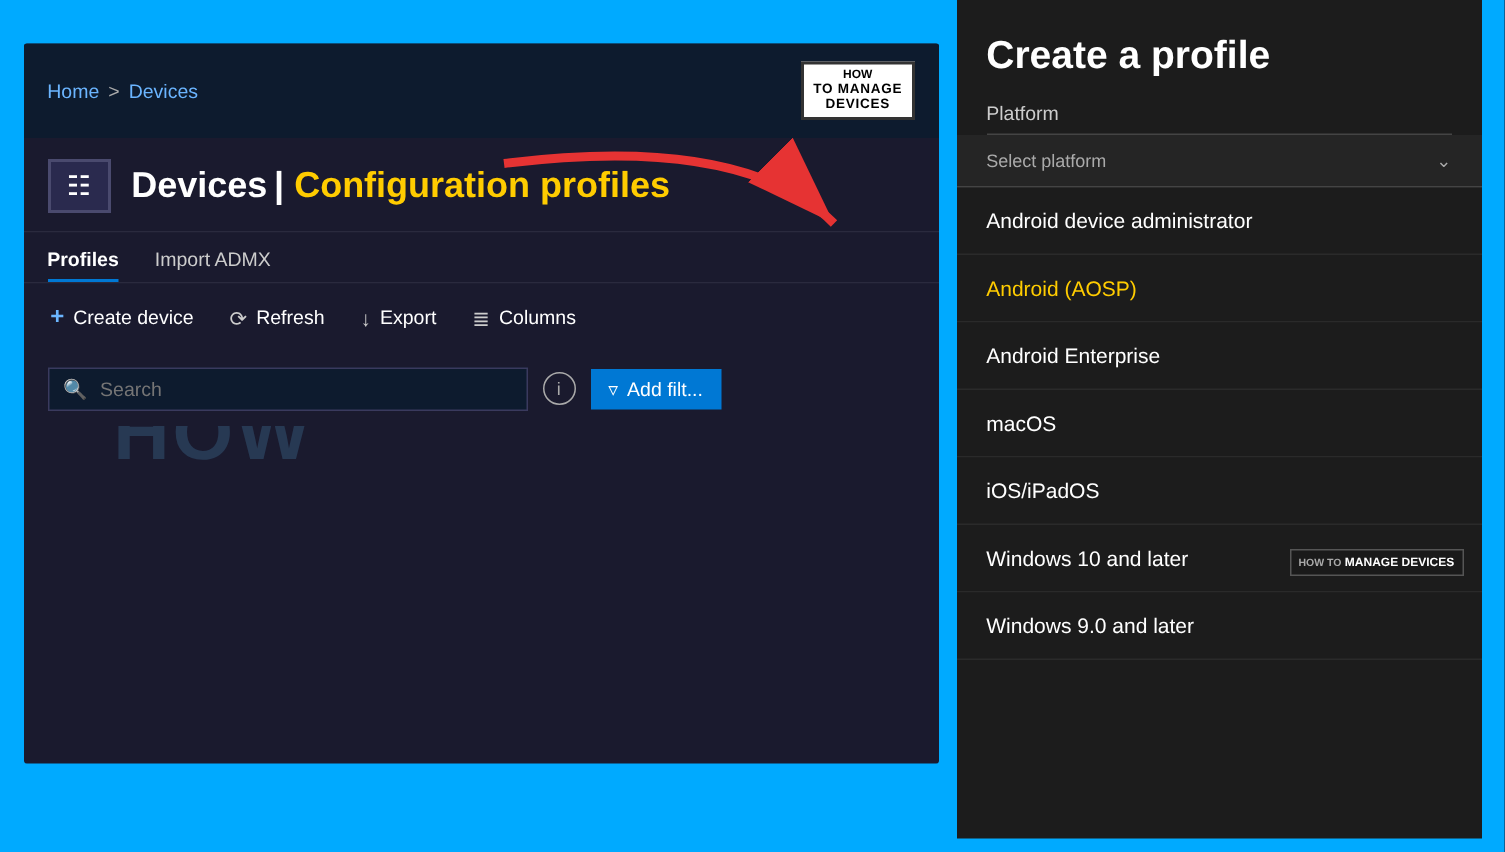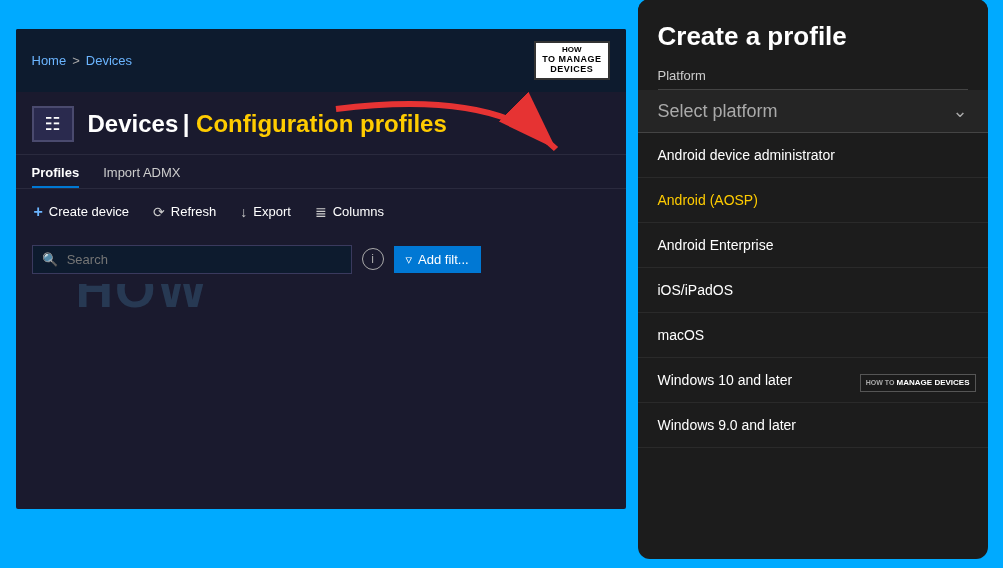--- a/index.html
+++ b/index.html
@@ -232,21 +232,21 @@
       padding: 6px 12px;
       font-size: 13px;
       cursor: pointer;
     }
 
     
     .right-panel {
       background-color: #1c1c1c;
       width: 350px;
       height: 560px;
-      border-radius: 12px;
+      border-radius: 0;
       overflow: hidden;
       display: flex;
       flex-direction: column;
       position: relative;
       margin-top: -30px;
     }
     .panel-title {
       font-size: 26px;
       font-weight: 700;
       color: #ffffff;
@@ -258,21 +258,21 @@
       color: #ccc;
       padding: 0 20px 6px 20px;
       background: #1c1c1c;
     }
     .platform-divider {
       height: 1px;
       background: #444;
       margin: 0 20px 0 20px;
     }
     .platform-select {
-      font-size: 18px;
+      font-size: 12px;
       color: #aaa;
       padding: 10px 20px;
       background: #252525;
       border-bottom: 1px solid #444;
       cursor: pointer;
       display: flex;
       align-items: center;
       justify-content: space-between;
     }
     .platform-options {
@@ -407,24 +407,24 @@
       <div class="platform-option">
         <span>Android device administrator</span>
       </div>
       <div class="platform-option yellow">
         <span>Android (AOSP)</span>
       </div>
       <div class="platform-option">
         <span>Android Enterprise</span>
       </div>
       <div class="platform-option">
+        <span>macOS</span>
+      </div>
+      <div class="platform-option">
         <span>iOS/iPadOS</span>
-      </div>
-      <div class="platform-option">
-        <span>macOS</span>
       </div>
       <div class="platform-option" style="position:relative;">
         <span>Windows 10 and later</span>
         
         <div class="bottom-logo">
           <span class="how-to-sm">HOW TO</span>
           <span style="font-weight:900;font-size:8px;margin-top:15px;">MANAGE</span>
           <span style="font-weight:900;font-size:8px;">DEVICES</span>
         </div>
       </div>

